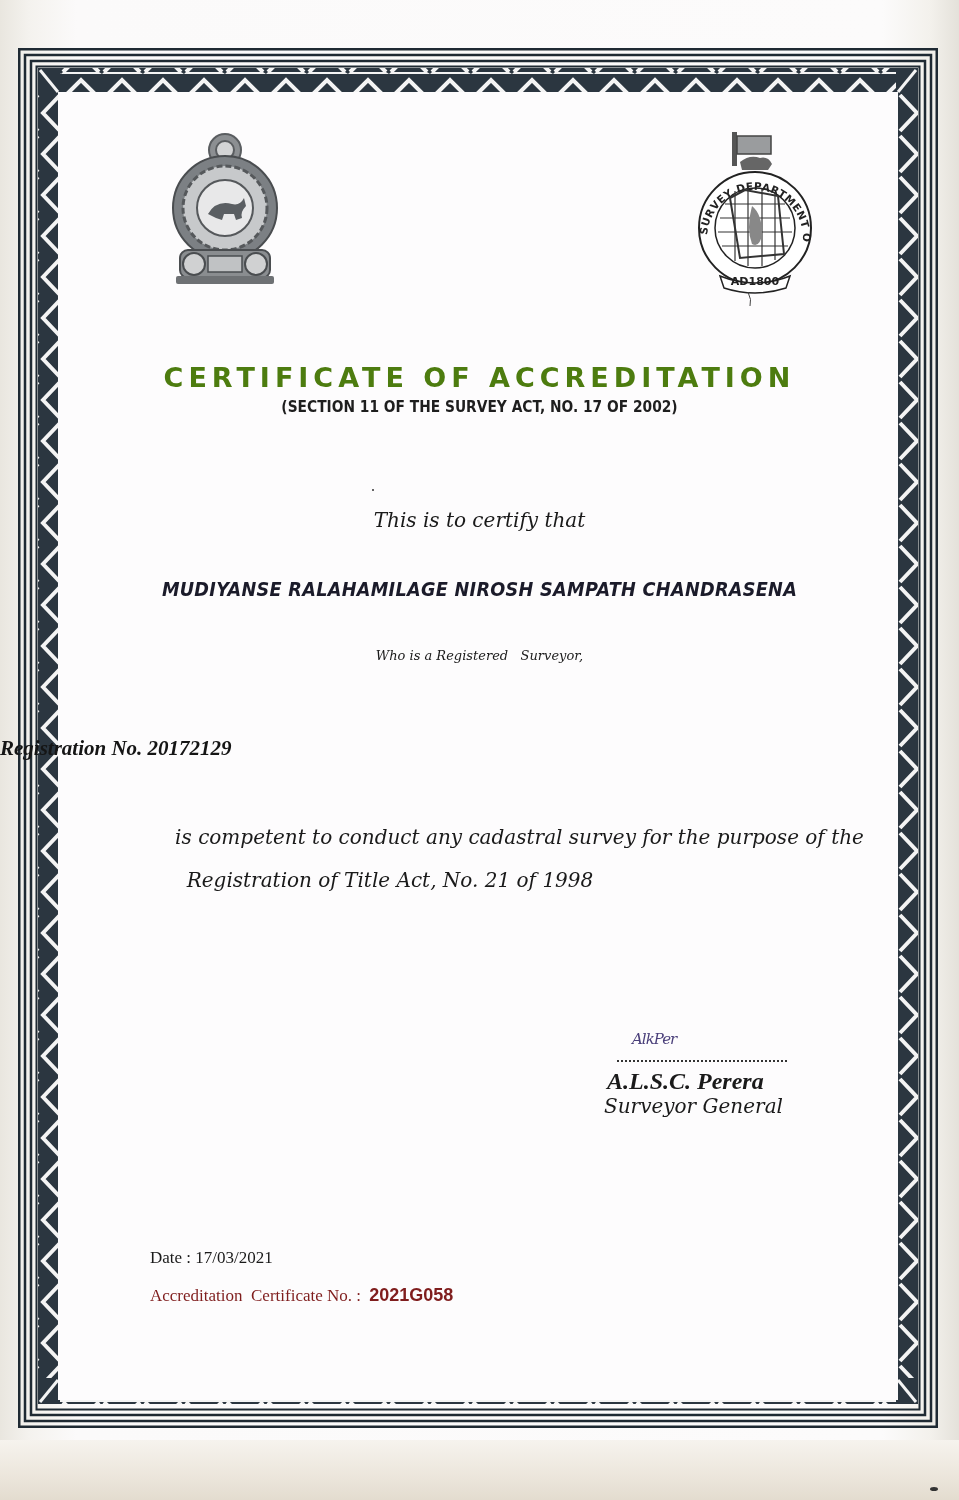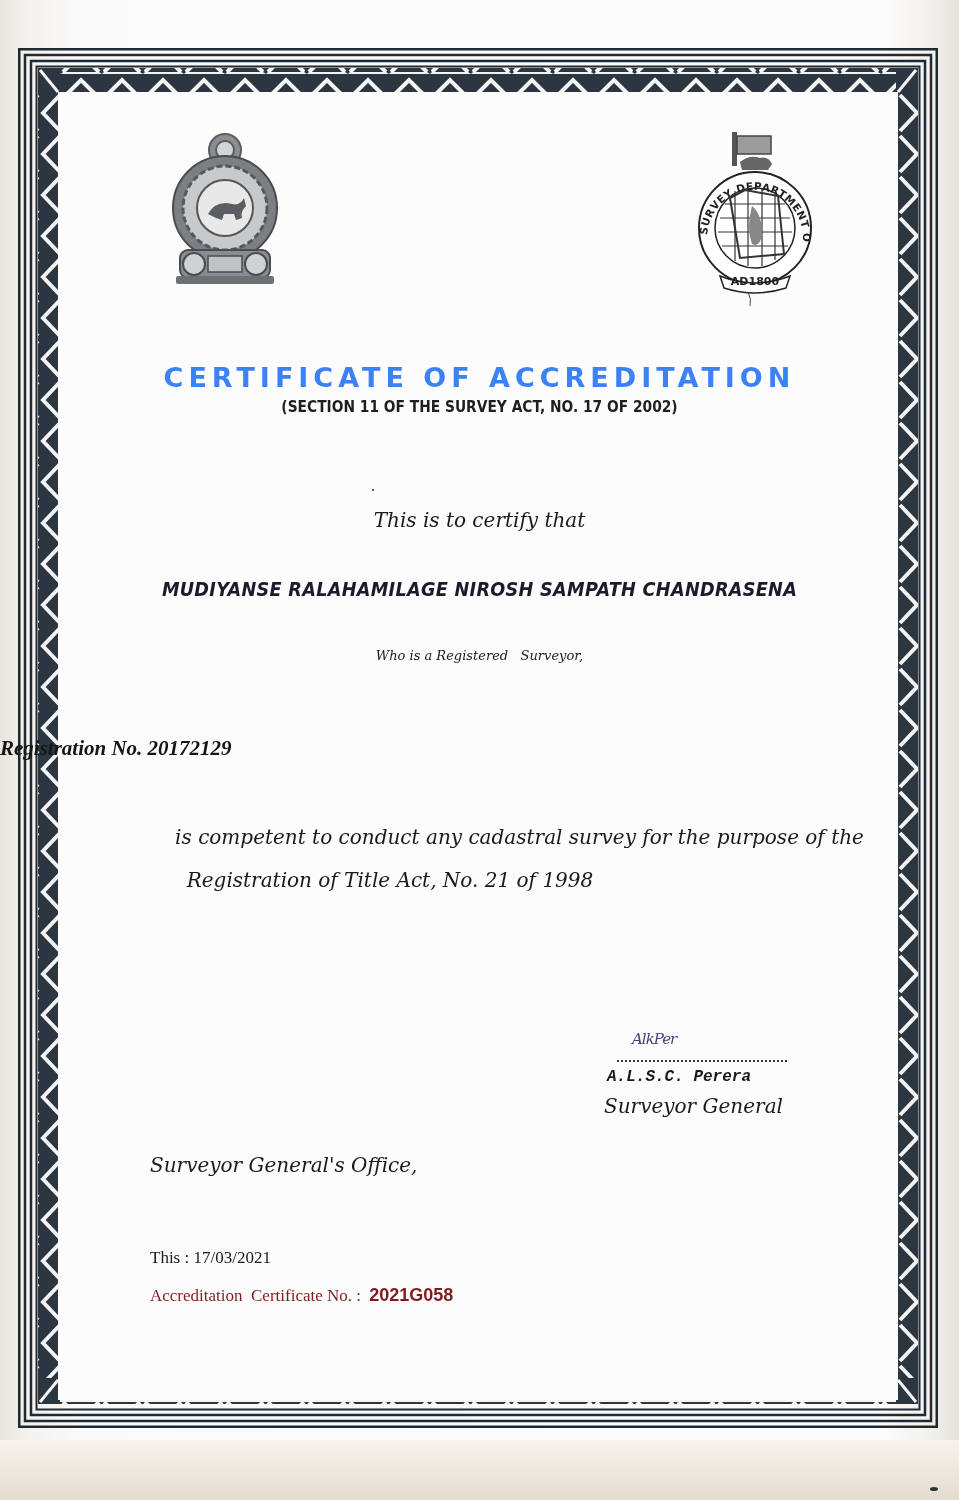--- a/index.html
+++ b/index.html
@@ -18,21 +18,21 @@
     position: absolute; left: 58px; top: 92px; width: 840px; height: 1308px;
     background: #fdfcfd;
   }
   .emblem { position: absolute; }
   .emblem-left { left: 170px; top: 128px; width: 110px; height: 160px; }
   .emblem-right { left: 690px; top: 126px; width: 130px; height: 182px; }
 
   .title {
     position: absolute; left: 0; width: 959px; top: 362px; text-align: center;
     font-family: "DejaVu Sans", sans-serif; font-weight: bold; font-size: 27px;
-    letter-spacing: 5px; color: #3b82f6;
+    letter-spacing: 5px; color: #4d7c0f;
   }
   .subtitle {
     position: absolute; left: 0; width: 959px; top: 398px; text-align: center;
     font-family: "DejaVu Sans", sans-serif; font-weight: bold; font-size: 15px;
     color: #1e1e1e; transform: scaleX(0.92);
   }
   .script {
     font-family: "DejaVu Serif", serif; font-style: italic; color: #1a1a1a;
   }
   .certify { position: absolute; left: 0; width: 959px; top: 508px; text-align: center; font-size: 20px; }
@@ -53,22 +53,22 @@
 
   .sig-line {
     position: absolute; left: 617px; top: 1040px; width: 170px; height: 20px;
     border-bottom: 2px dotted #333;
   }
   .sig-scrawl {
     position: absolute; left: 632px; top: 1030px; font-family: "DejaVu Serif", serif;
     font-style: italic; font-size: 15px; color: #4a3f7a; letter-spacing: -1px;
   }
   .signer {
-    position: absolute; left: 607px; top: 1068px; font-family: Liberation Mono, monospace;
-    font-weight: bold; font-style: italic; font-size: 16px; color: #1a1a1a;
+    position: absolute; left: 607px; top: 1068px; font-family: Liberation Serif, serif;
+    font-weight: bold; font-style: italic; font-size: 24px; color: #1a1a1a;
   }
   .signer-title { position: absolute; left: 604px; top: 1094px; font-size: 20px; }
 
   .office { position: absolute; left: 150px; top: 1150px; font-size: 20px; line-height: 30px; }
   .date {
     position: absolute; left: 150px; top: 1248px; font-family: "Liberation Serif", serif;
     font-size: 17px; color: #1a1a1a;
   }
   .certno {
     position: absolute; left: 150px; top: 1285px; font-family: "Liberation Serif", serif;
@@ -186,25 +186,24 @@
 <div class="regno">Registration No. 20172129</div>
 <div class="competent script">is competent to conduct any cadastral survey for the purpose of the</div>
 <div class="act script">Registration of Title Act, No. 21 of 1998</div>
 
 <div class="sig-line"></div>
 <div class="sig-scrawl">AlkPer</div>
 <div class="signer">A.L.S.C. Perera</div>
 <div class="signer-title script">Surveyor General</div>
 
 <div class="office script">
-  <div>Surveyor General's Office,</div>
 </div>
 
 <div class="date">
-  <span>This :</span>
+  <span>Date :</span>
   <span>17/03/2021</span>
 </div>
 
 <div class="certno">
   <span>Accreditation&nbsp; Certificate No. :</span>
   <span class="val">2021G058</span>
 </div>
 
 <div class="speck" style="left:372px; top:489px; width:2px; height:2px;"></div>
 <div class="speck" style="left:930px; top:1487px; width:8px; height:4px;"></div>

